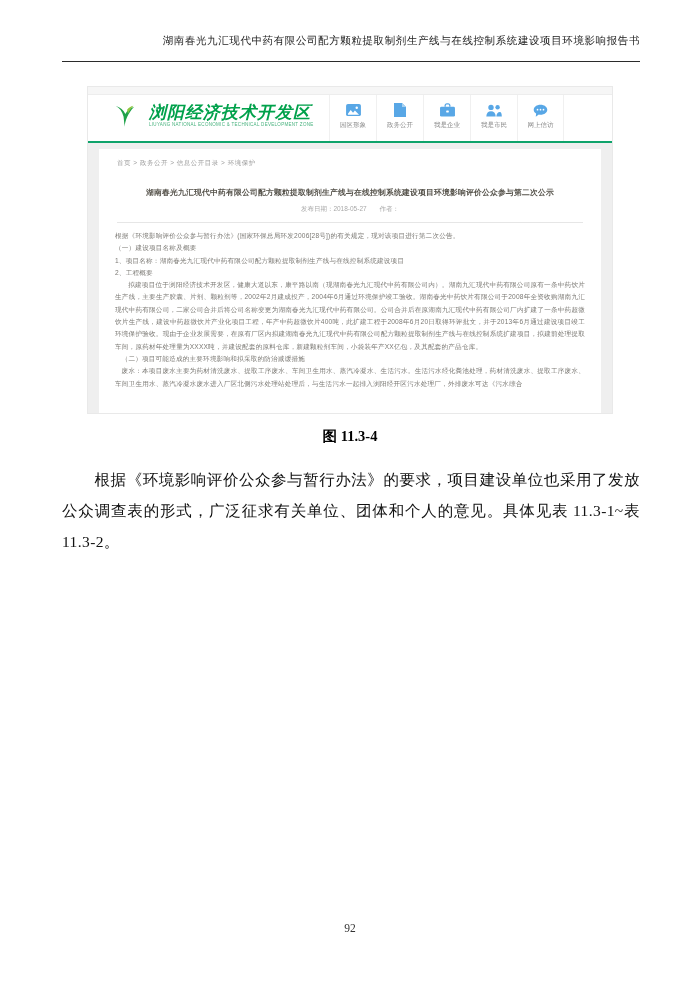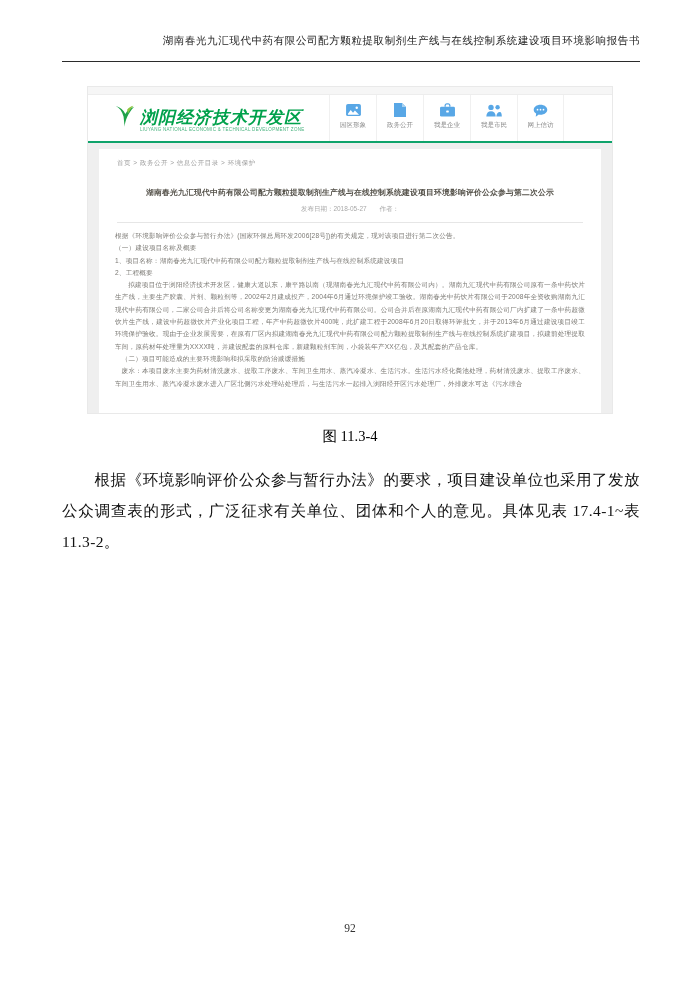--- a/index.html
+++ b/index.html
@@ -22,21 +22,21 @@
     position:absolute;top:922px;left:0;width:100%;text-align:center;
     font-family:"Liberation Serif","DejaVu Serif",serif;font-size:11.5px;color:#333;
   }
   
   .shot{
     position:absolute;left:87px;top:86px;width:526px;height:328px;
     background:#fff;border:1px solid #e9e9e9;box-sizing:border-box;overflow:hidden;
   }
   .shot-topstrip{height:7px;background:#f6f6f6;border-bottom:1px solid #ededed;}
   .site-header{height:46px;background:#fff;position:relative;display:flex;align-items:center;}
-  .logo{display:flex;align-items:flex-end;gap:5px;margin-left:27px;}
+  .logo{display:flex;align-items:flex-start;gap:14px;margin-left:27px;}
   .logo-text{display:flex;flex-direction:column;line-height:1;}
   .logo-cn{font-size:17px;font-weight:bold;font-style:italic;color:#00a14b;letter-spacing:1px;white-space:nowrap;}
   .logo-en{font-size:4.5px;color:#48b27e;letter-spacing:.3px;margin-top:2px;white-space:nowrap;}
   .site-nav{position:absolute;right:48px;top:0;height:100%;display:flex;}
   .nav-item{
     width:47px;box-sizing:border-box;border-left:1px solid #f0f0f0;
     display:flex;flex-direction:column;align-items:center;justify-content:flex-start;
     padding-top:8px;gap:4px;cursor:pointer;
   }
   .nav-item:last-child{border-right:1px solid #f0f0f0;}
@@ -58,21 +58,21 @@
   .article-body p{
     margin:0;font-size:6.6px;color:#7b7974;line-height:12.3px;
     letter-spacing:.2px;text-align:justify;
   }
   .indent-1{text-indent:1em;}
   .indent-2{text-indent:2em;}
   
   .caption{
     position:absolute;top:427px;left:0;width:100%;
     display:flex;justify-content:center;align-items:baseline;gap:52px;
-    font-weight:normal;color:#000;
+    font-weight:bold;color:#000;
   }
   .caption-no{font-family:"Liberation Serif","DejaVu Serif",serif;font-size:14.5px;}
   .caption-title{font-family:"Liberation Sans","DejaVu Sans",sans-serif;font-size:15px;letter-spacing:.5px;}
   .main-para{
     position:absolute;top:464px;left:62px;width:578px;
     font-family:"Liberation Serif","DejaVu Serif",serif;
     font-size:15.5px;line-height:31px;color:#111;
     text-align:justify;text-indent:2.1em;letter-spacing:.4px;
   }
 </style>
@@ -174,15 +174,15 @@
         <p class="indent-1">废水：本项目废水主要为药材清洗废水、提取工序废水、车间卫生用水、蒸汽冷凝水、生活污水。生活污水经化粪池处理，药材清洗废水、提取工序废水、车间卫生用水、蒸汽冷凝水废水进入厂区北侧污水处理站处理后，与生活污水一起排入浏阳经开区污水处理厂，外排废水可达《污水综合</p>
       </div>
     </div>
   </div>
 </div>
 
 <div class="caption">
   <span class="caption-no">图 11.3-4</span>
 </div>
 
-<div class="main-para">根据《环境影响评价公众参与暂行办法》的要求，项目建设单位也采用了发放公众调查表的形式，广泛征求有关单位、团体和个人的意见。具体见表 17.4-1~表 11.3-2。</div>
+<div class="main-para">根据《环境影响评价公众参与暂行办法》的要求，项目建设单位也采用了发放公众调查表的形式，广泛征求有关单位、团体和个人的意见。具体见表 11.3-1~表 11.3-2。</div>
 
 <div class="page-number">92</div>
 
 </body></html>

